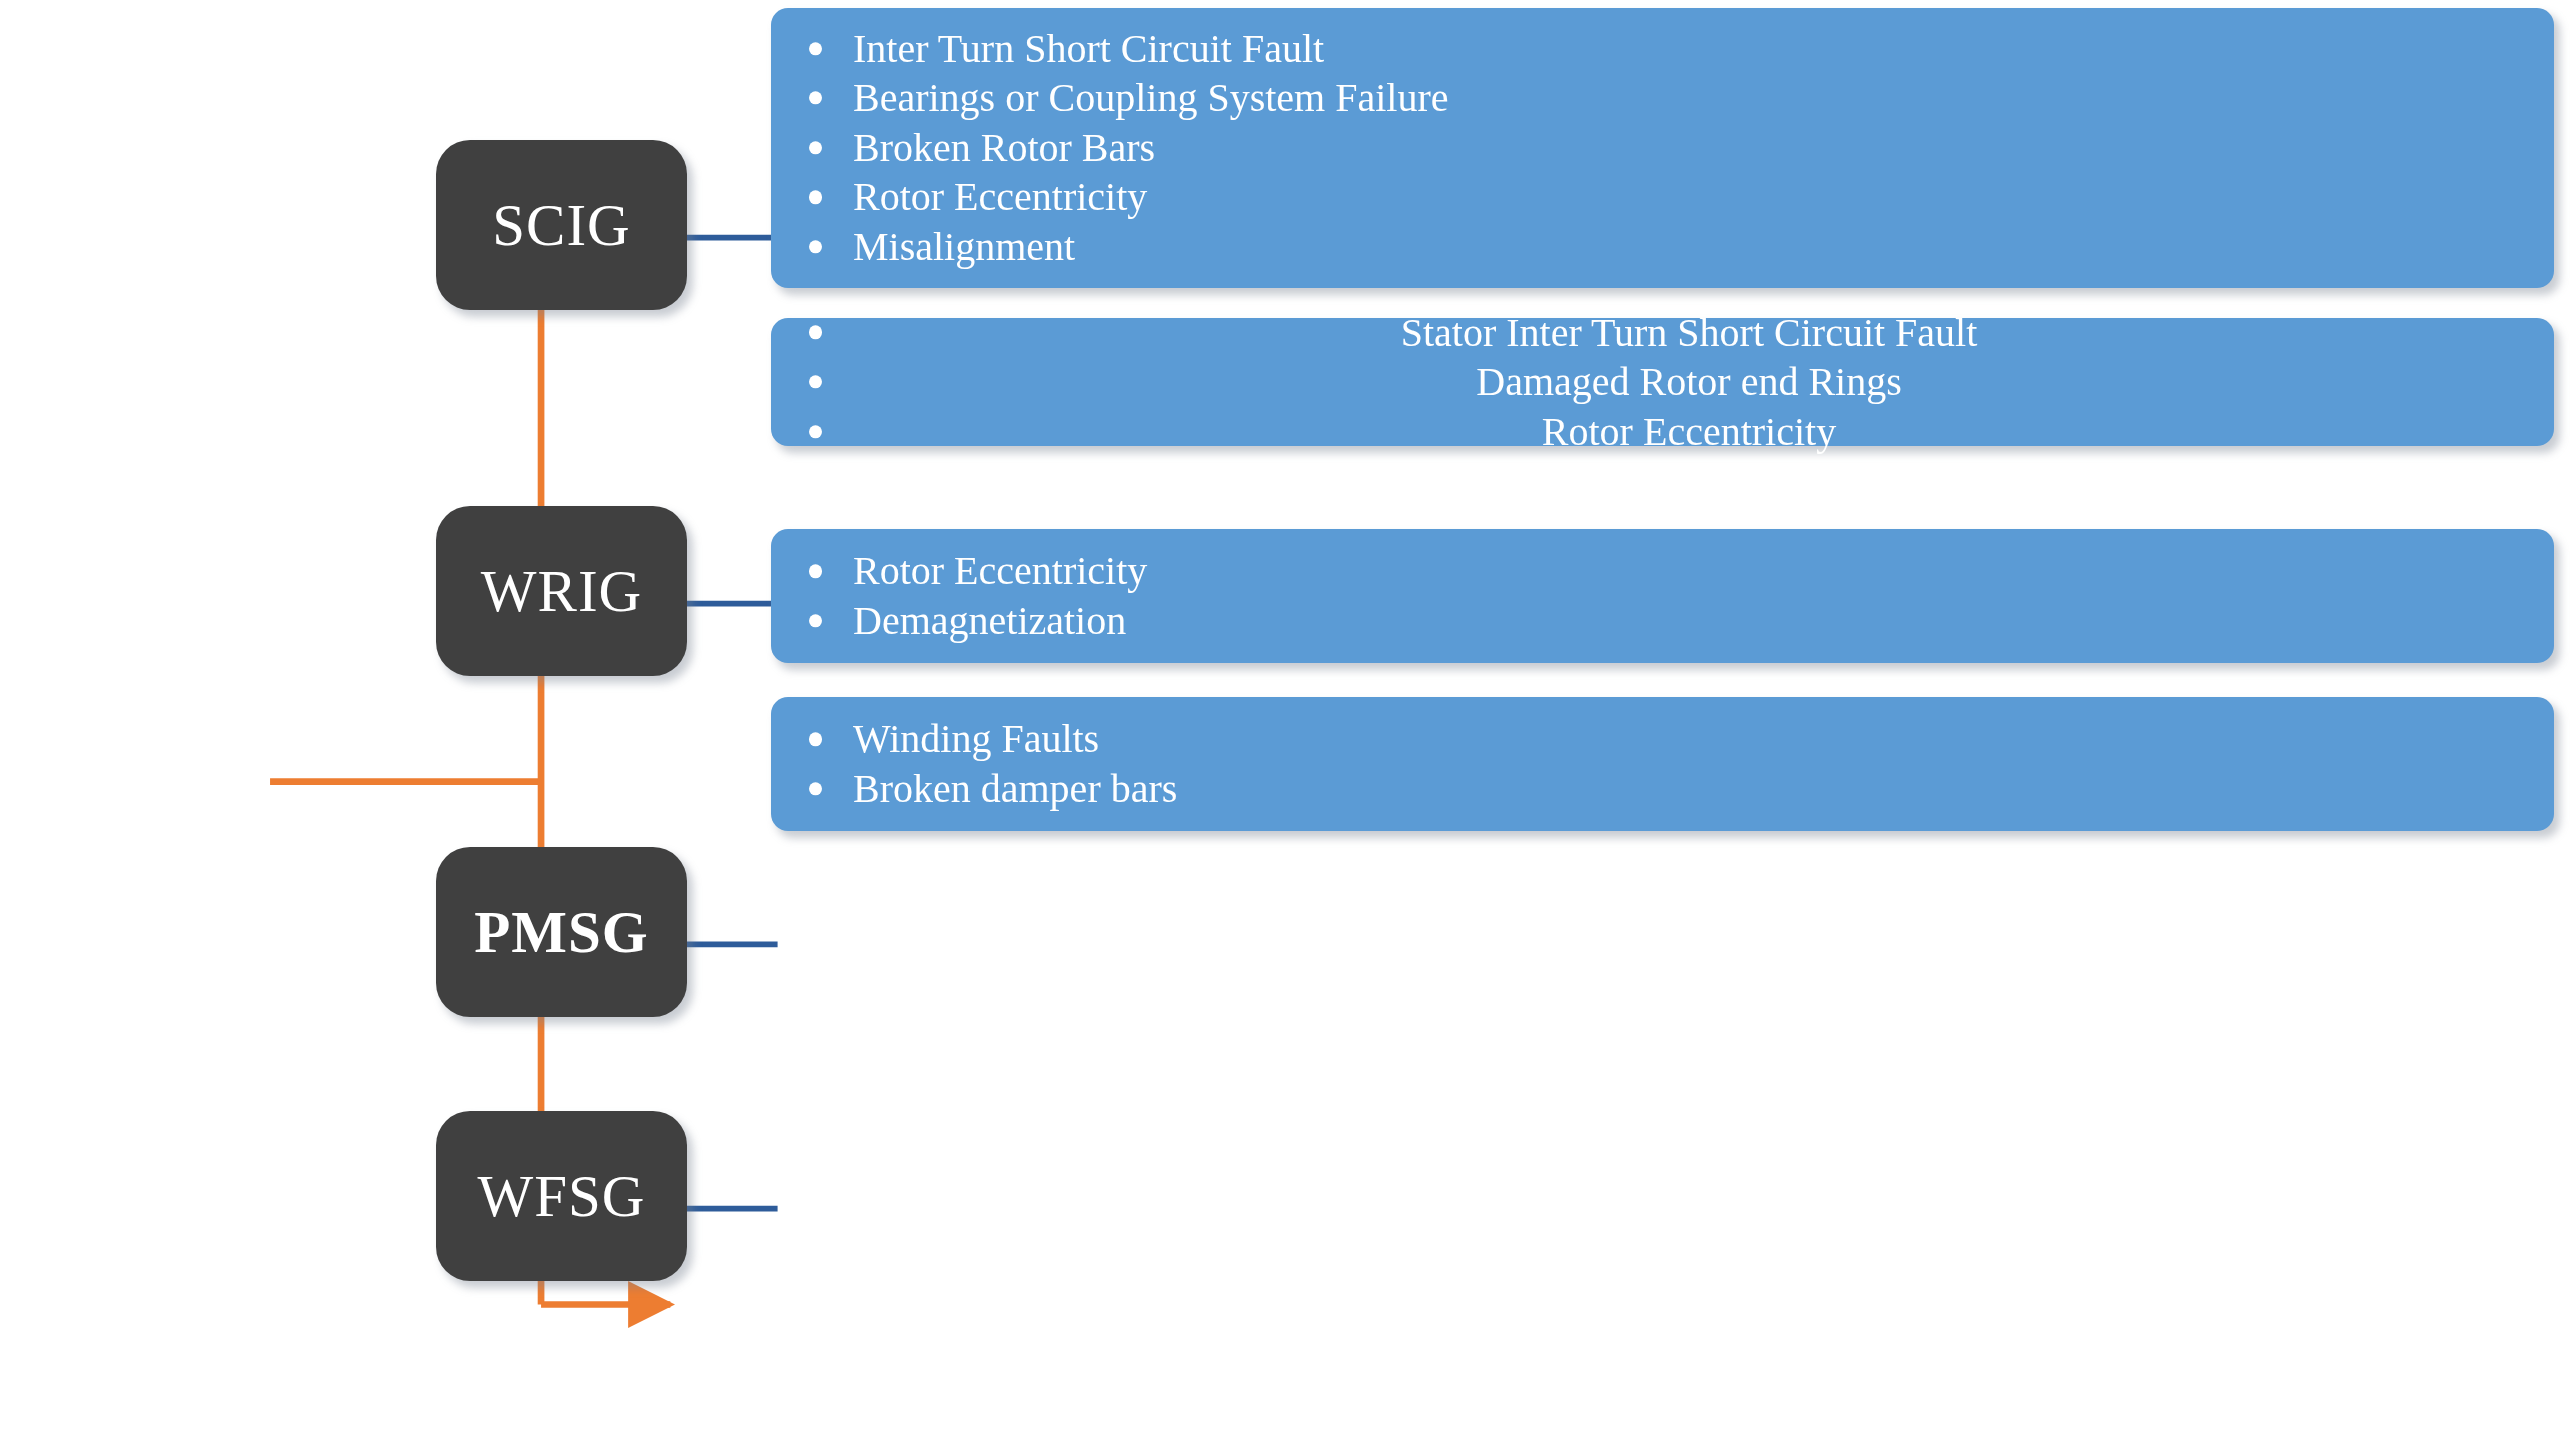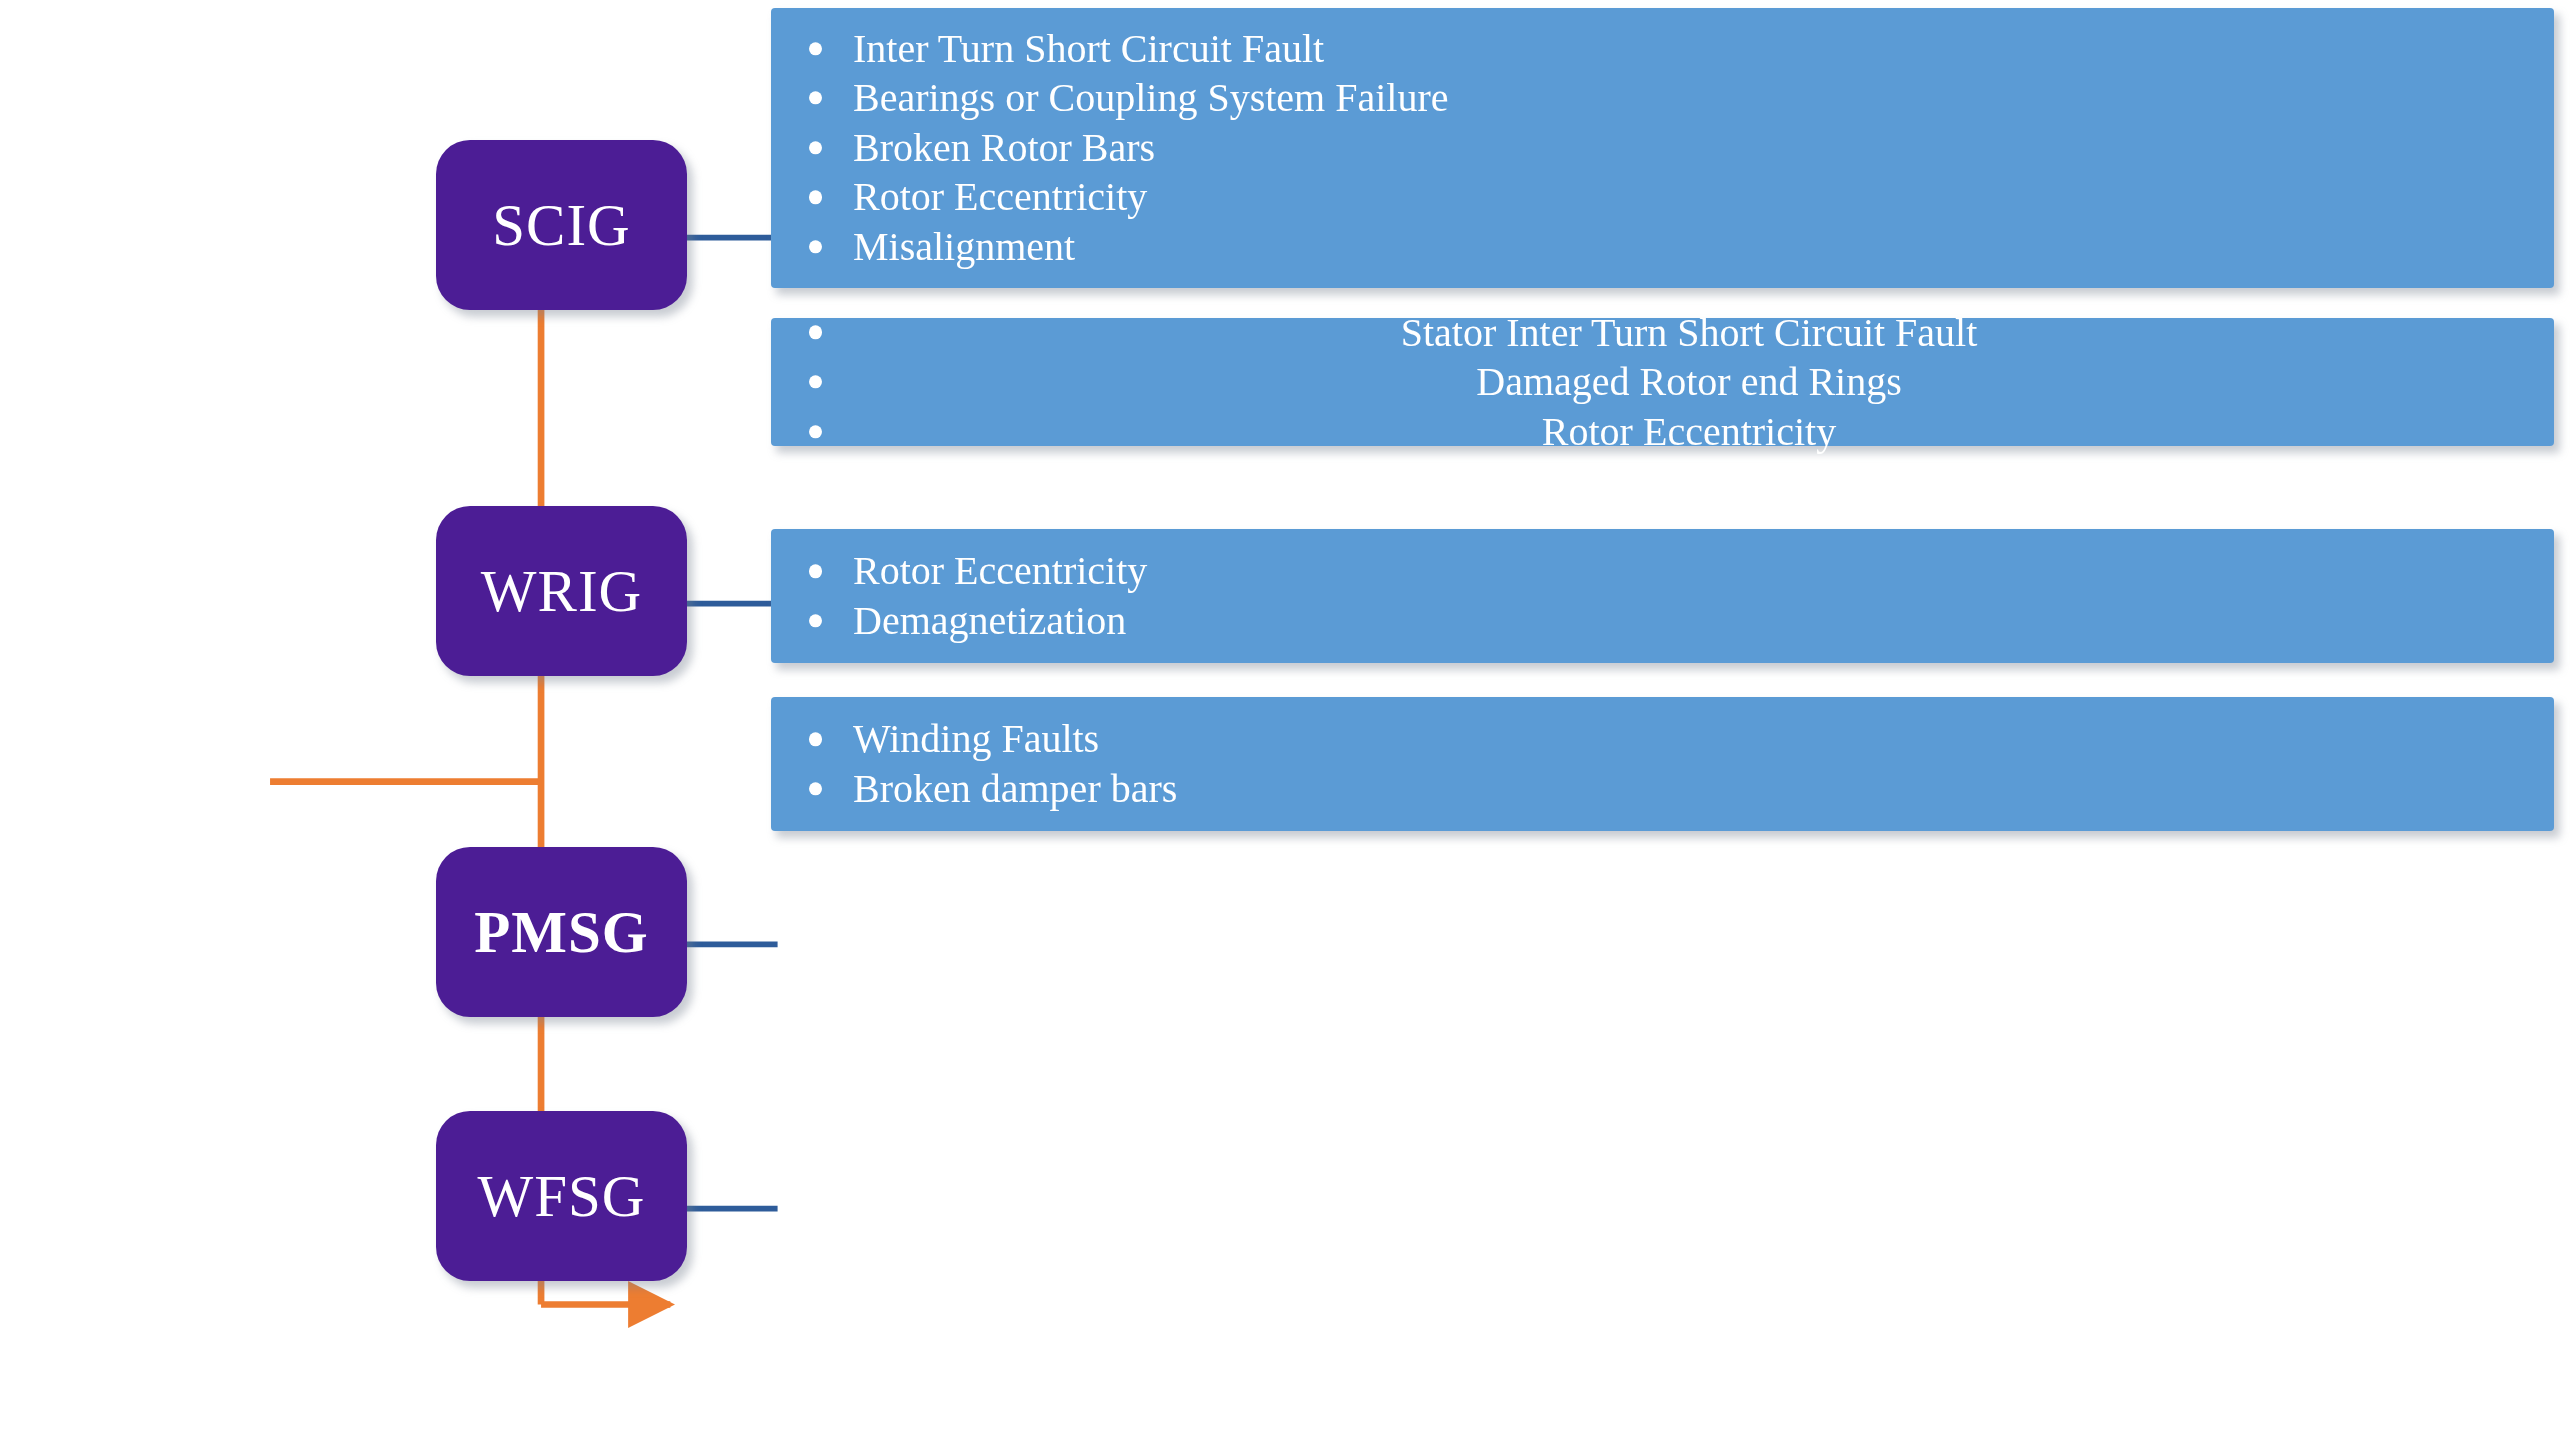--- a/index.html
+++ b/index.html
@@ -54,40 +54,40 @@
     font-size: 59px;
     letter-spacing: 0.5px;
     line-height: 1;
   }
 
   
   .gen-node {
     left: 436px;
     width: 251px;
     height: 170px;
-    background: #4c1d95;
+    background: #404040;
     border-radius: 34px;
   }
   .gen-node .node-label {
     font-size: 59px;
     letter-spacing: 1px;
     line-height: 1;
   }
   #gen-node-0 { top: 140px; }
   #gen-node-1 { top: 506px; }
   #gen-node-2 { top: 847px; font-weight: bold; }
   #gen-node-3 { top: 1111px; }
 
   
   .fault-box {
     position: absolute;
     left: 771px;
     width: 1783px;
     background: #5B9BD5;
-    border-radius: 4px;
+    border-radius: 17px;
     box-sizing: border-box;
     box-shadow: 5.7px 6.7px 8.6px rgba(120,130,145,0.40);
     padding: 17px 29px 17px 17px;
     display: flex;
     flex-direction: column;
     justify-content: center;
   }
   #fault-box-0 { top: 7.7px;    height: 280px; }
   #fault-box-1 { top: 318px;  height: 128px; text-align: center; }
   #fault-box-2 { top: 529px;  height: 134px; }

